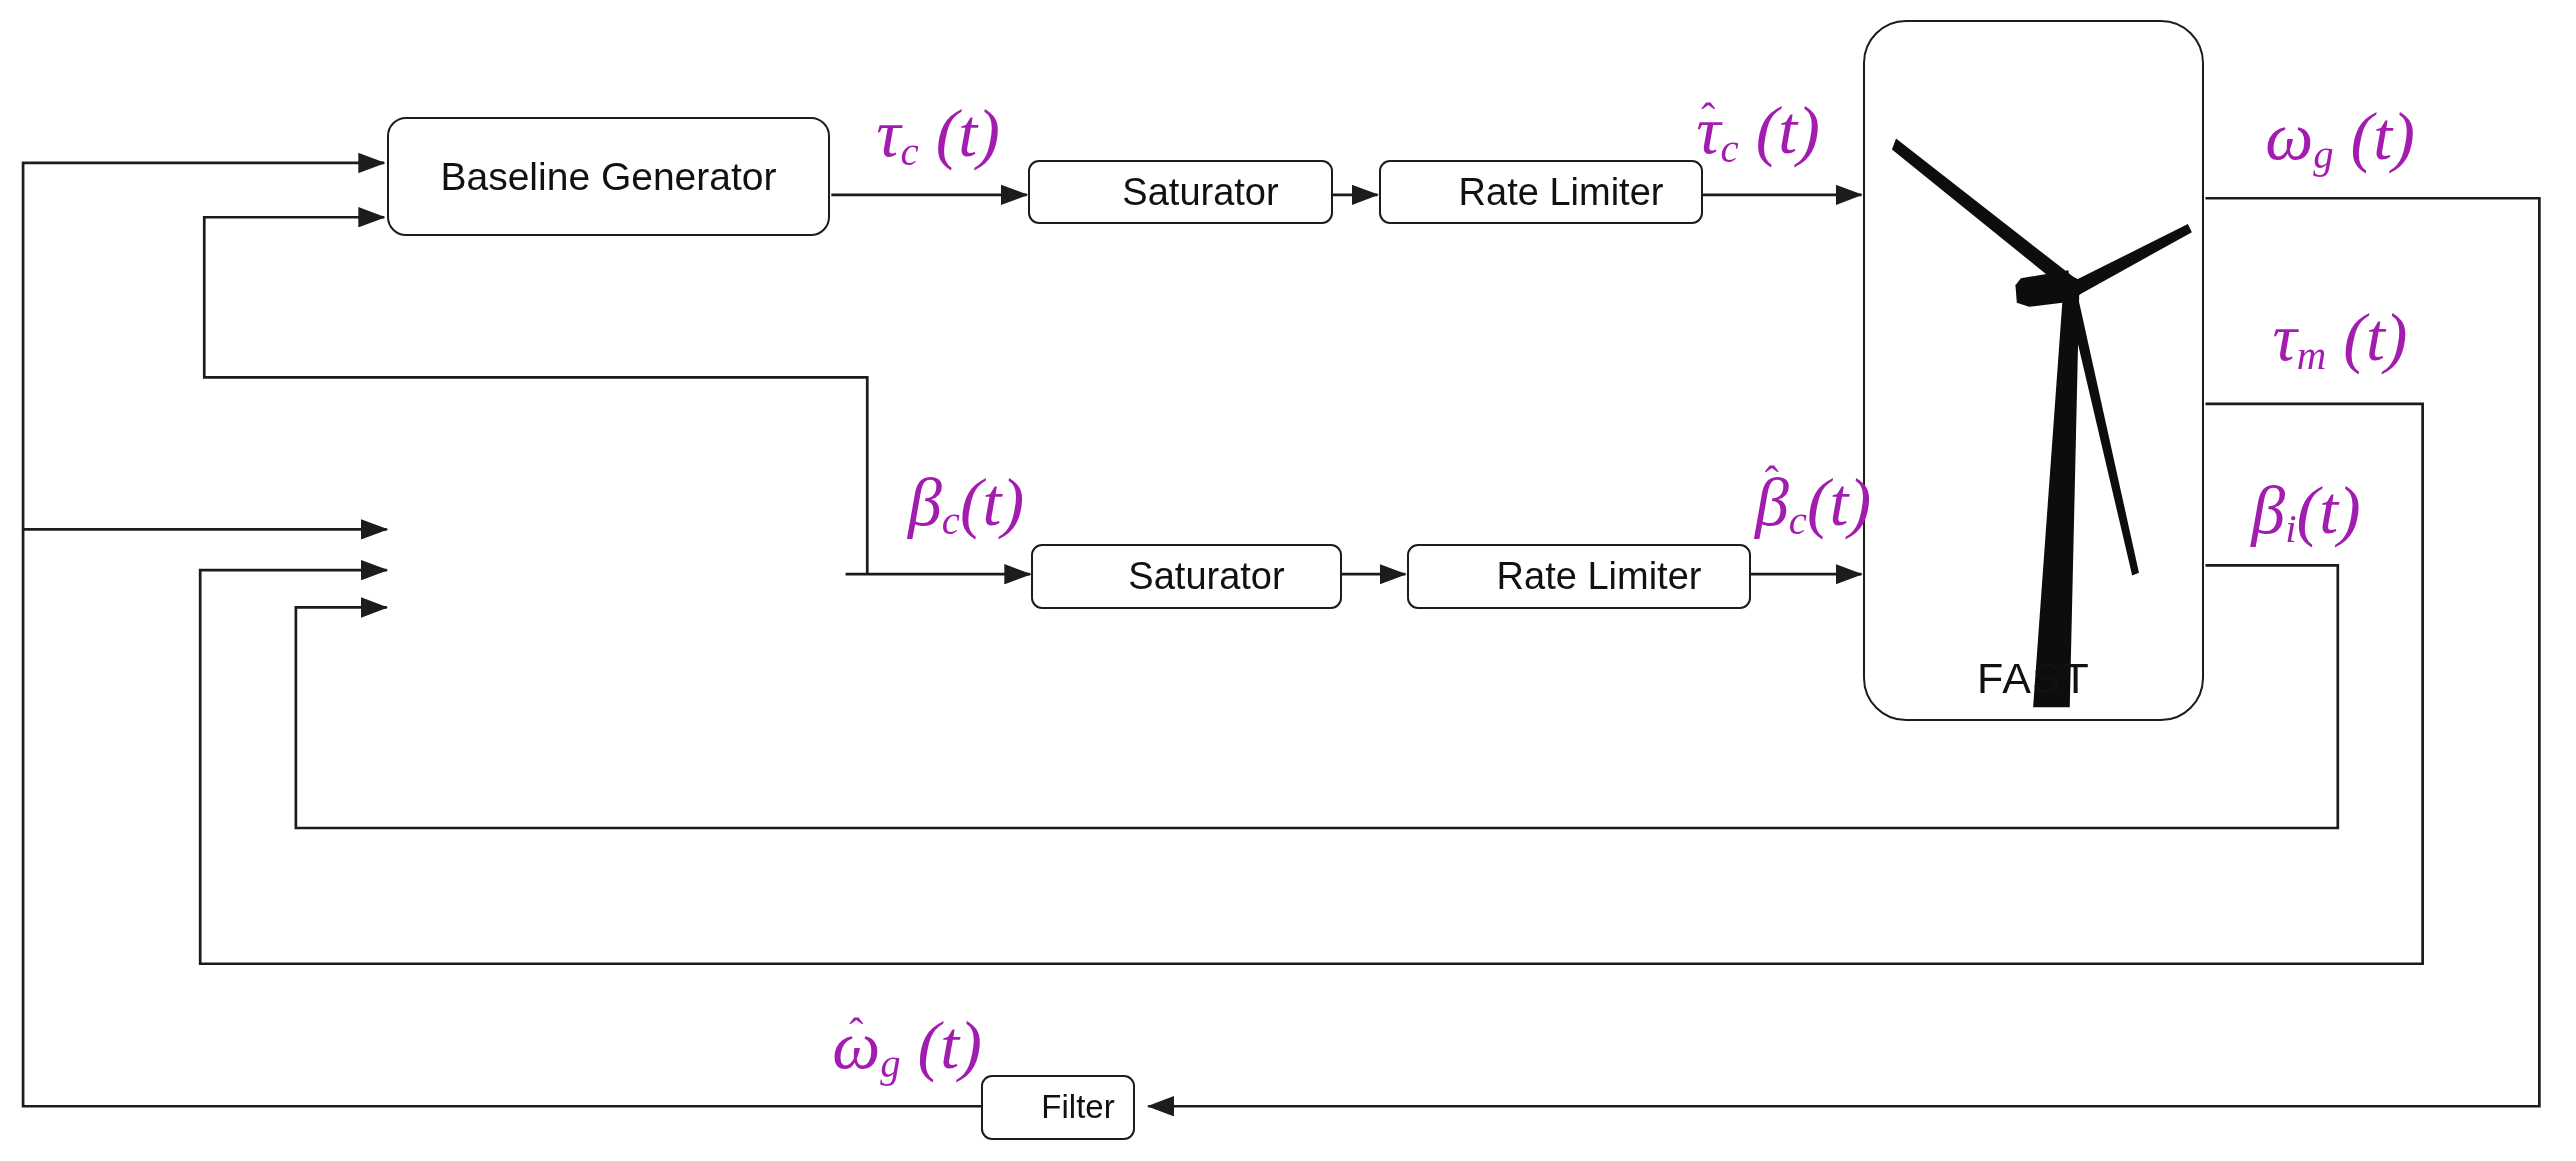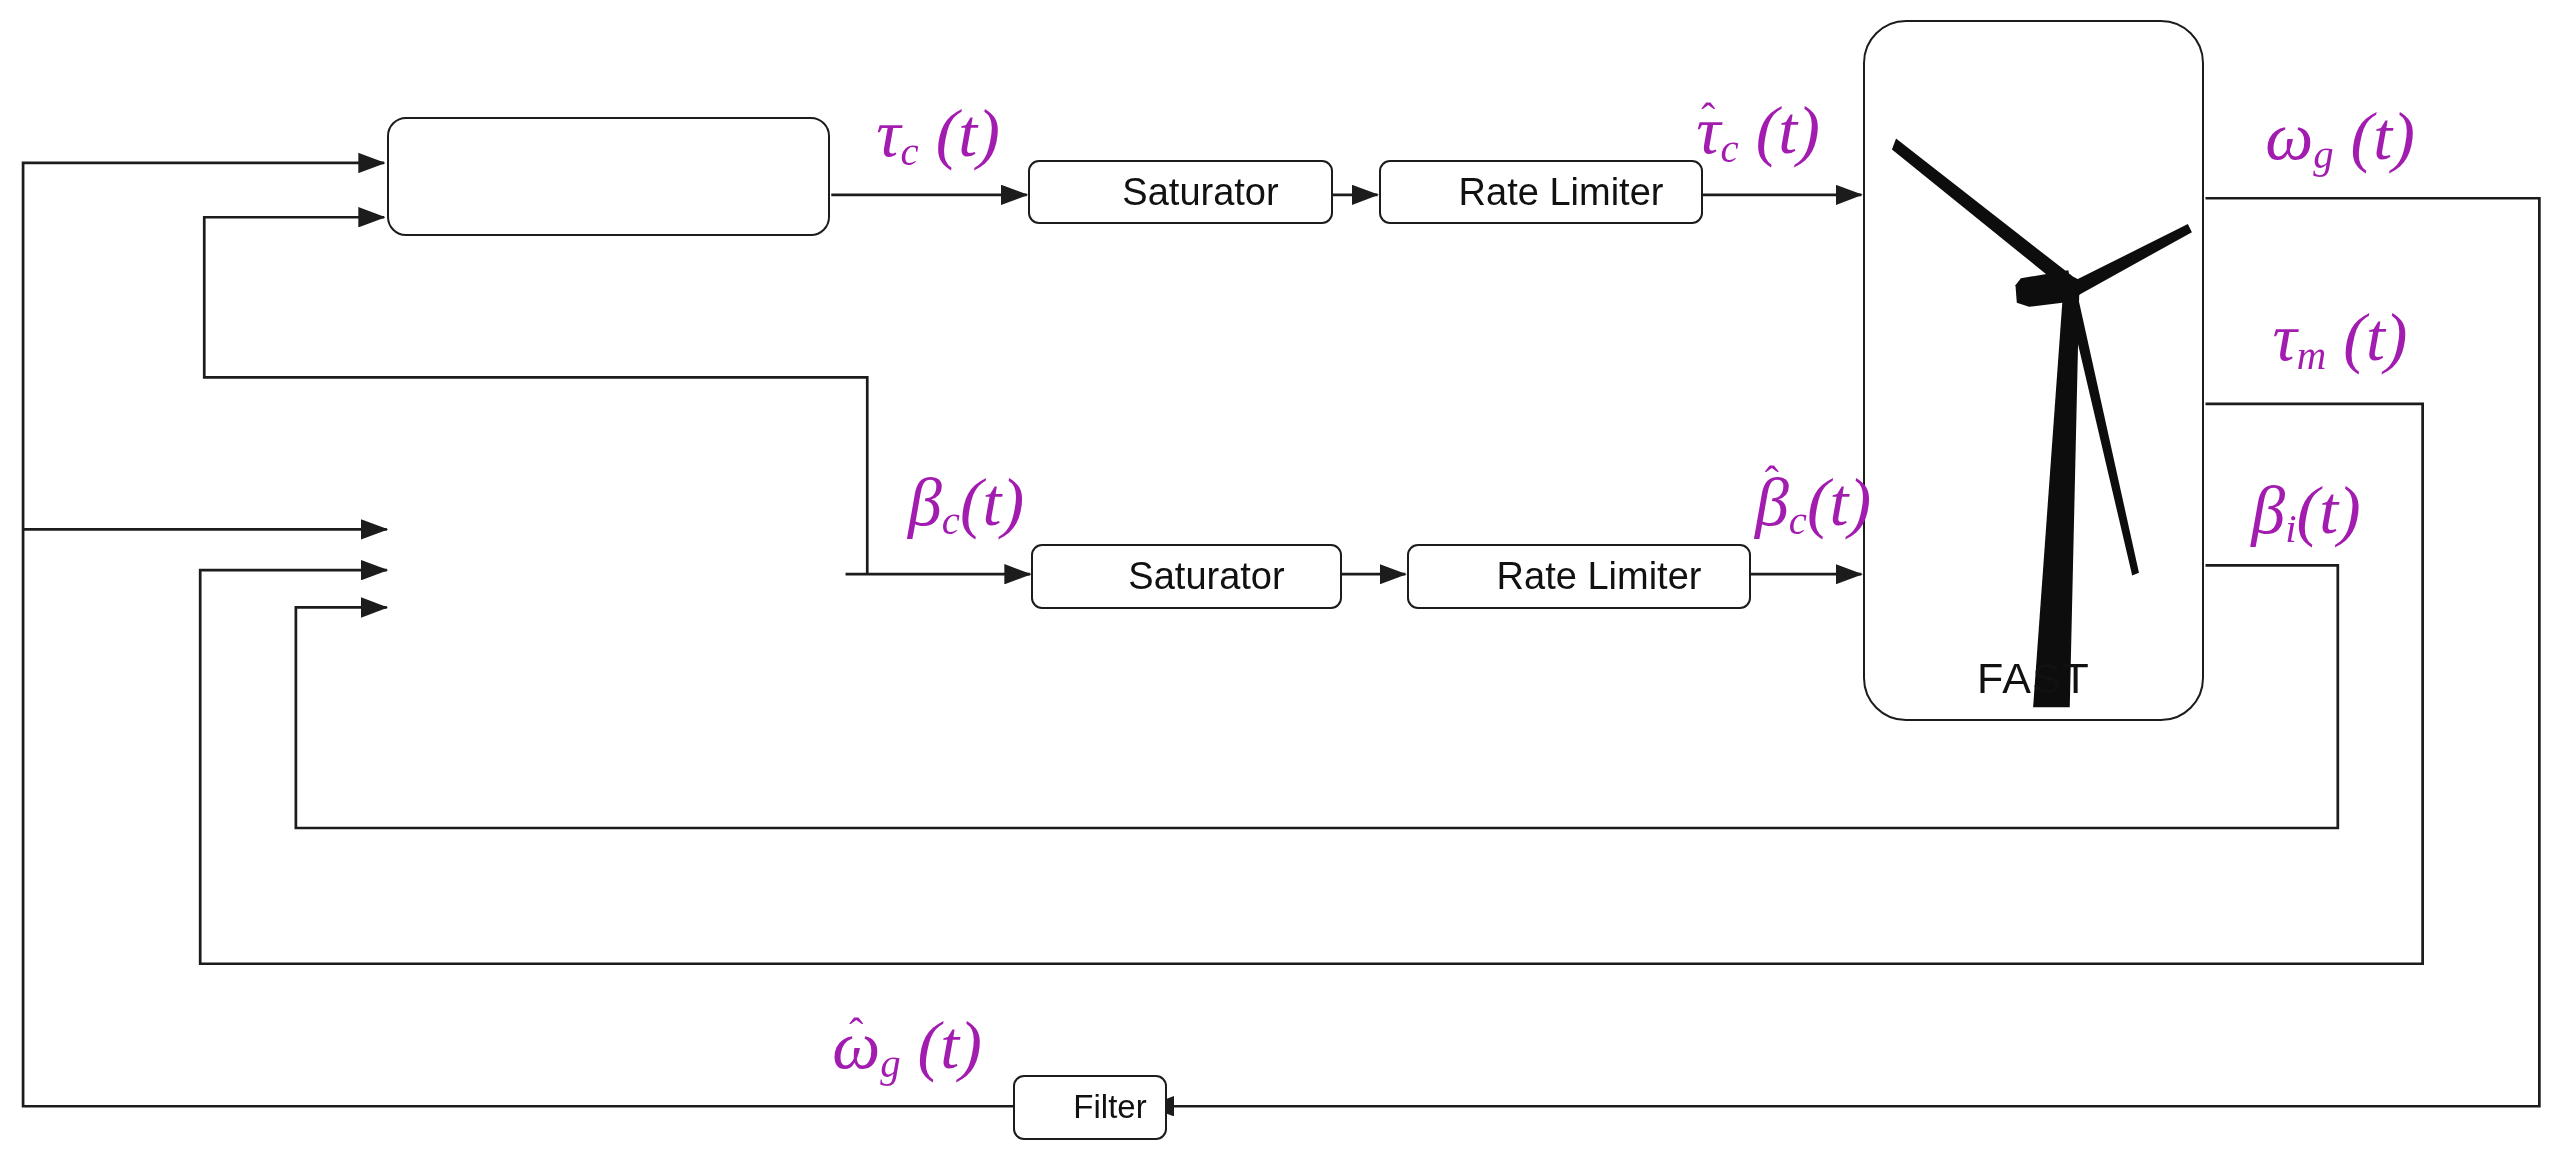--- a/index.html
+++ b/index.html
@@ -58,20 +58,21 @@
       <polygon points="3040,432 3064,430 3050,1042 2996,1042"></polygon>
       <polygon points="2978,410 3048,398 3054,444 2990,452 2972,446 2970,420"></polygon>
       <circle cx="3052" cy="424" r="16"></circle>
       <polygon points="3050,432 2788,220 2794,204 3058,410"></polygon>
       <polygon points="3056,414 3224,330 3230,342 3064,434"></polygon>
       <polygon points="3060,428 3152,844 3142,848 3046,438"></polygon>
     </g>
   </svg>
 
   <div class="block" style="left:387px;top:117px;width:439px;height:115px;">
+    <span>Baseline Generator</span>
   </div>
 
   <div class="block small" style="left:1028px;top:160px;width:261px;height:60px;">
     <span>Saturator</span>
   </div>
 
   <div class="block small" style="left:1379px;top:160px;width:280px;height:60px;">
     <span>Rate Limiter</span>
   </div>
 
@@ -81,21 +82,21 @@
 
 
   <div class="block small" style="left:1031px;top:544px;width:267px;height:61px;">
     <span>Saturator</span>
   </div>
 
   <div class="block small" style="left:1407px;top:544px;width:300px;height:61px;">
     <span>Rate Limiter</span>
   </div>
 
-  <div class="block small" style="left:1013px;top:1075px;width:110px;height:61px;font-size:33px;">
+  <div class="block small" style="left:981px;top:1075px;width:110px;height:61px;font-size:33px;">
     <span>Filter</span>
   </div>
 
   <div class="mlabel" style="left:938px;top:99px;">
     <span class="mw lo"><span class="hat"></span><span>τ</span></span><span class="sb">c</span><span> (t)</span>
   </div>
 
   <div class="mlabel" style="left:1758px;top:96px;">
     <span class="mw lo"><span class="hat">ˆ</span><span>τ</span></span><span class="sb">c</span><span> (t)</span>
   </div>

